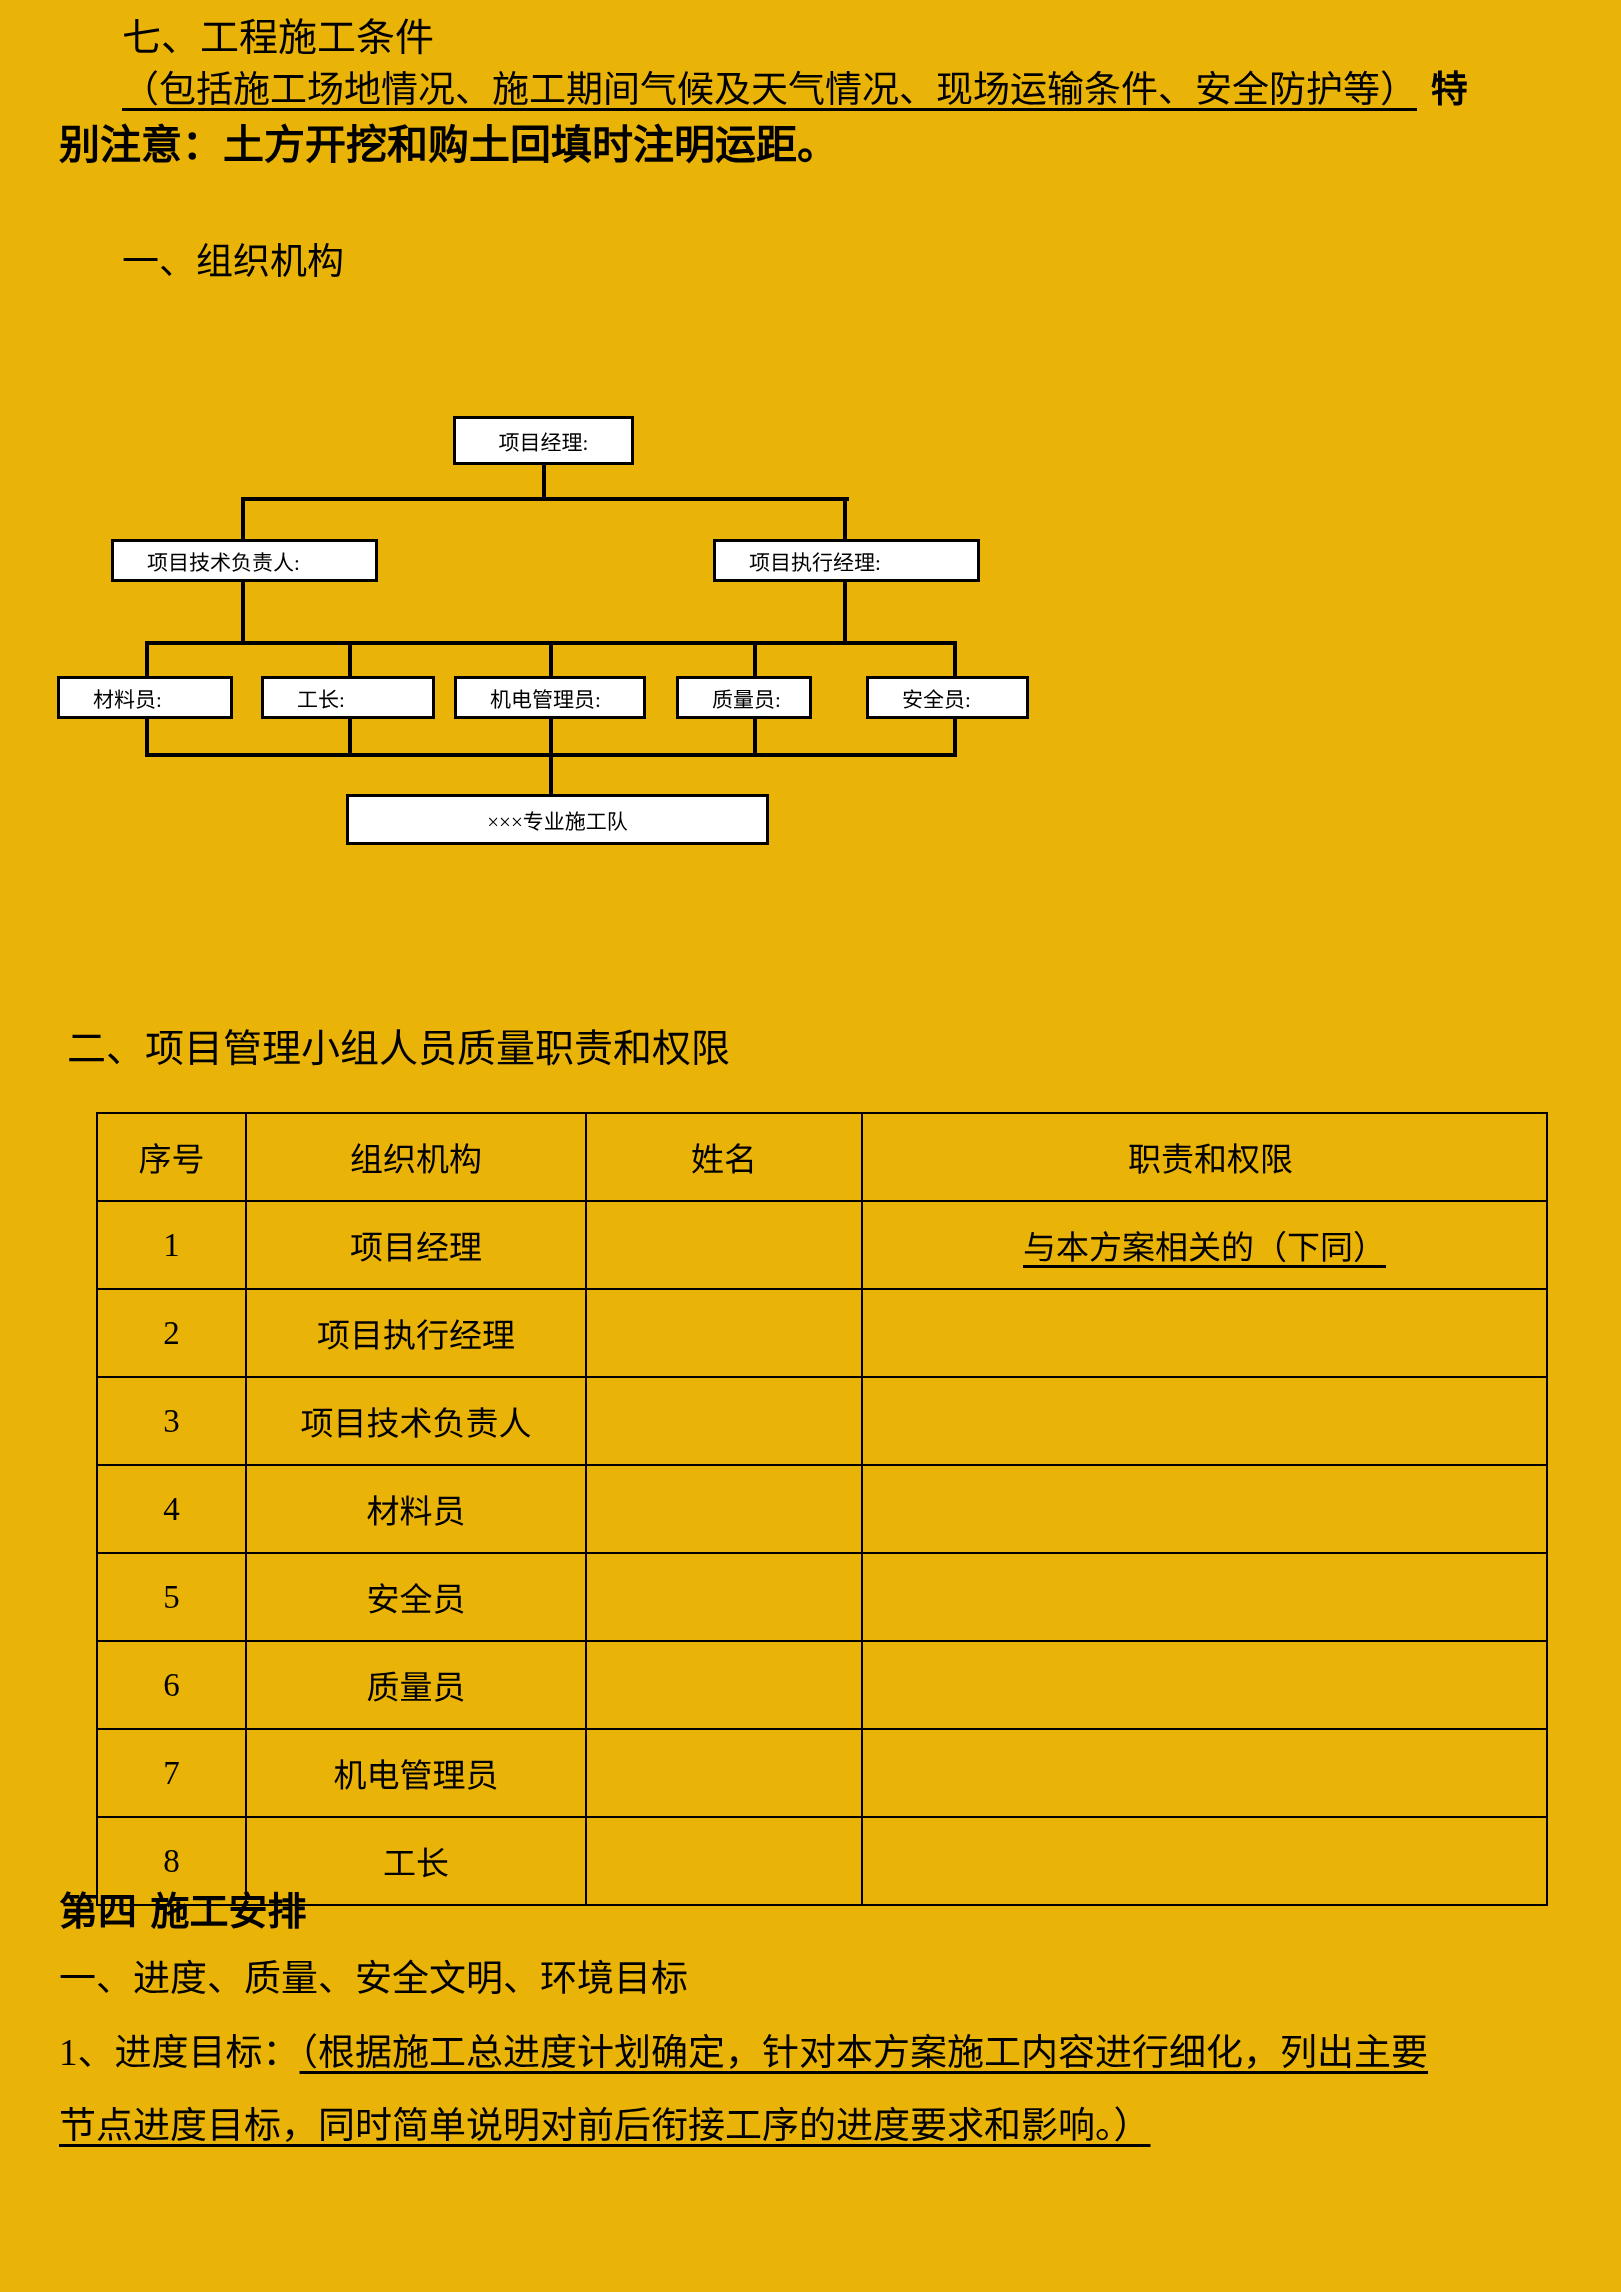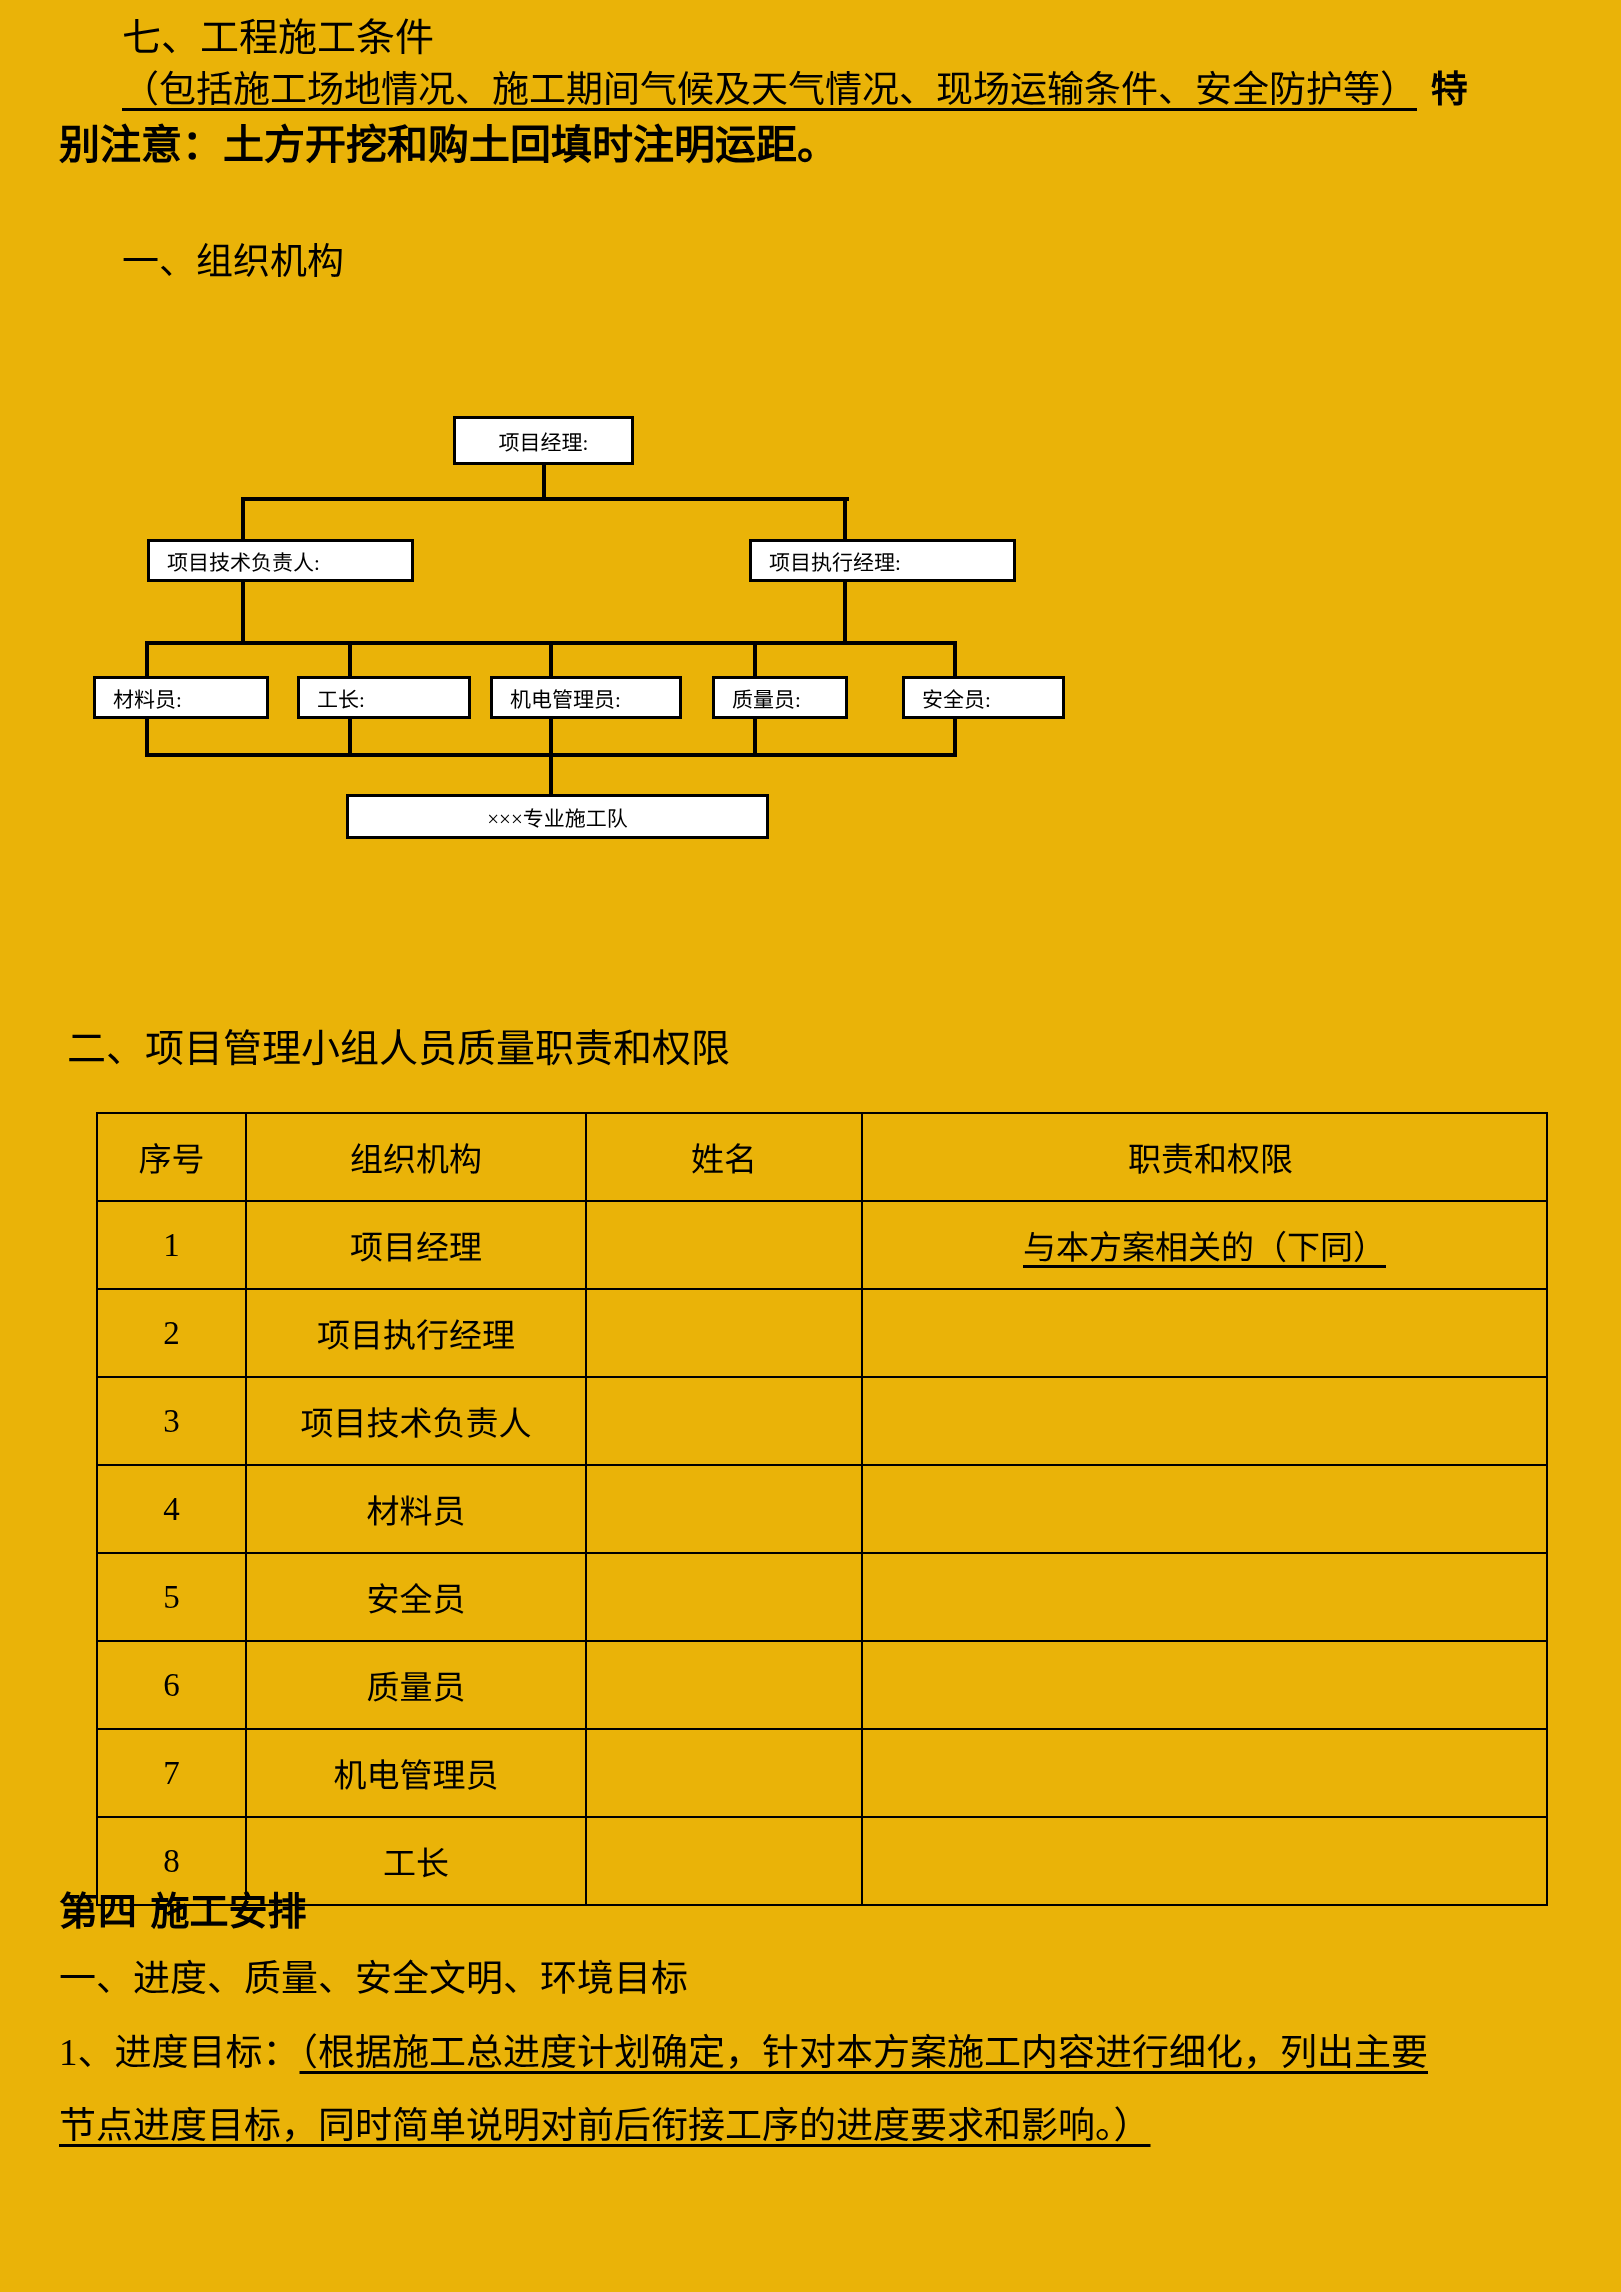--- a/index.html
+++ b/index.html
@@ -46,21 +46,21 @@
     border: 3.9px solid #000000;
     background: #ffffff;
     box-sizing: border-box;
     display: flex;
     align-items: center;
     font-family: "Liberation Serif", "DejaVu Serif", serif;
     font-size: 21px;
     white-space: nowrap;
     z-index: 3;
   }
-  .node.pad-l  { padding-left: 17px; margin-left: 36px; }
+  .node.pad-l  { padding-left: 33px; }
   .node.center { justify-content: center; }
   .line {
     position: absolute;
     background: #000000;
     z-index: 1;
   }
 
   
   .rtable {
     position: absolute;
@@ -157,21 +157,21 @@
     <div class="line" style="left:145px; top:133px; width:3.9px; height:41px;"></div>
     <div class="line" style="left:348px; top:133px; width:3.9px; height:41px;"></div>
     <div class="line" style="left:549px; top:133px; width:3.9px; height:41px;"></div>
     <div class="line" style="left:753px; top:133px; width:3.9px; height:41px;"></div>
     <div class="line" style="left:953px; top:133px; width:3.9px; height:41px;"></div>
 
     <div class="line" style="left:145px; top:171px; width:812px; height:3.9px;"></div>
 
     <div class="line" style="left:549px; top:171px; width:3.9px; height:45px;"></div>
 
-    <div class="node center" style="left:346px; top:212px; width:423px; height:45px;">
+    <div class="node center" style="left:346px; top:212px; width:423px; height:51px;">
       <span>×××专业施工队</span>
     </div>
   </div>
 
   <div class="para serif t-40" style="left:67px; top:1029px;">二、项目管理小组人员质量职责和权限</div>
 
   <table class="rtable">
     <tbody>
       <tr>
         <td class="c-no hdr">序号</td>

